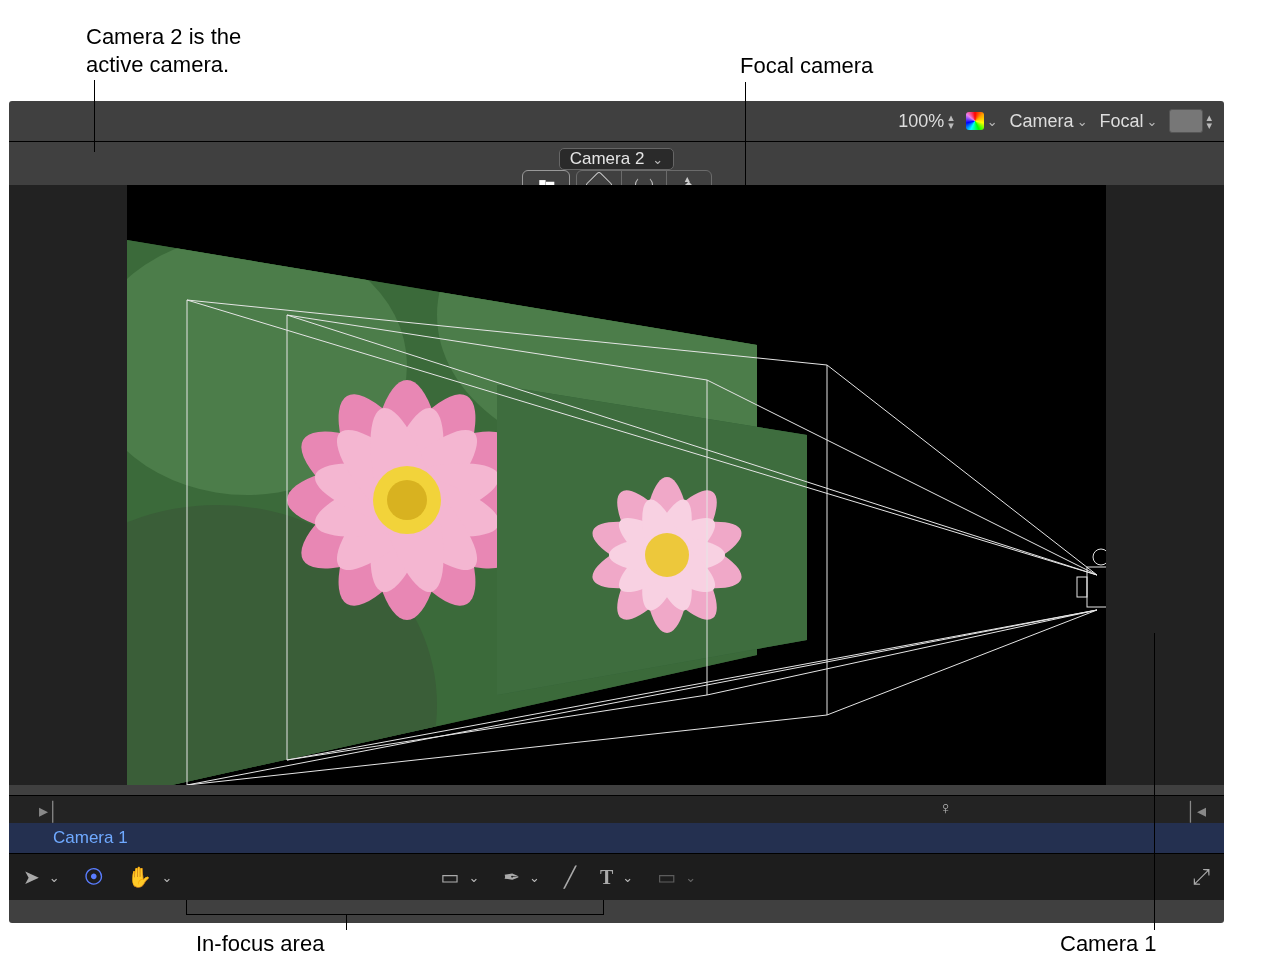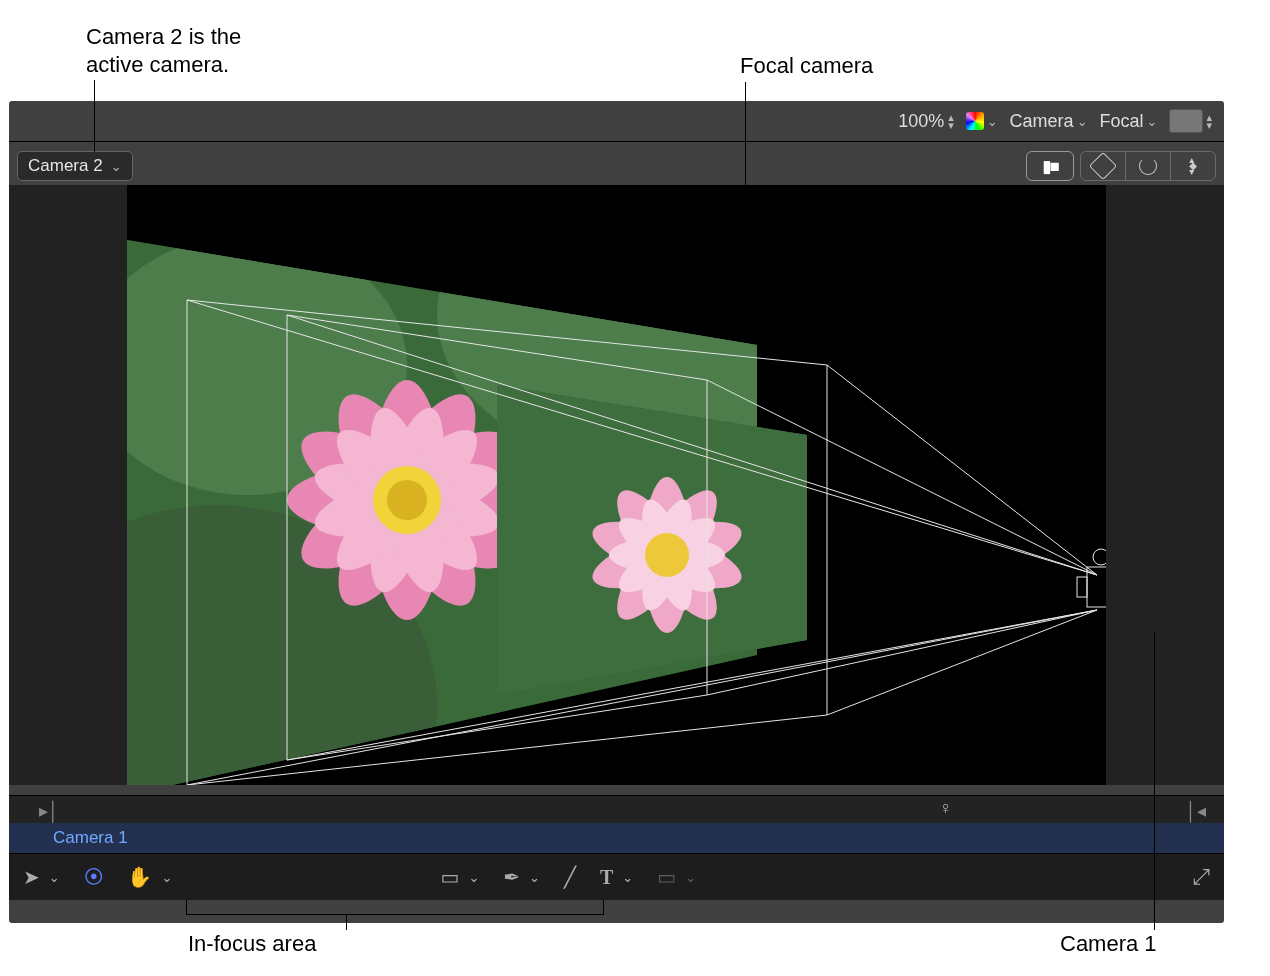--- a/index.html
+++ b/index.html
@@ -10,21 +10,21 @@
   .toolbar-top{position:absolute;left:0;top:0;right:0;height:40px;border-bottom:1px solid #000;display:flex;justify-content:flex-end;align-items:center;gap:12px;padding:0 12px;color:#ccc;font-size:18px;}
   .zoom{display:flex;align-items:center;gap:4px;color:#ccc;}
   .updown{display:inline-block;line-height:8px;font-size:11px;color:#bbb;}
   .updown::before{content:"▴";display:block;}
   .updown::after{content:"▾";display:block;}
   .chev{font-size:13px;color:#bbb;margin-left:3px;}
   .swatch{width:18px;height:18px;border-radius:3px;background:conic-gradient(red,orange,yellow,lime,cyan,blue,violet,red);}
   .graywell{width:32px;height:22px;background:#777;border:1px solid #555;border-radius:3px;}
   .menuitm{display:flex;align-items:center;color:#ddd;}
   
-  .viewer-bar{position:absolute;left:0;top:47px;right:0;height:36px;display:flex;align-items:center;justify-content:space-between;padding:0 8px;}
+  .viewer-bar{position:absolute;left:0;top:47px;right:0;height:36px;display:flex;align-items:center;justify-content:space-between;padding:0 8px;flex-direction:column;}
   .cam-selector{display:flex;align-items:center;height:28px;padding:0 10px;border:1px solid #666;border-radius:5px;color:#e5e5e5;font-size:17px;background:#2a2a2a;}
   .cam-selector .chev{margin-left:8px;}
   .nav3d{display:flex;align-items:center;}
   .pillbox{display:flex;border:1px solid #6b6b6b;border-radius:6px;overflow:hidden;height:28px;}
   .pillseg{width:44px;display:flex;align-items:center;justify-content:center;color:#ddd;font-size:16px;}
   .pillseg+.pillseg{border-left:1px solid #6b6b6b;}
   .camtoggle{width:46px;height:28px;margin-right:6px;border:1.5px solid #999;border-radius:6px;display:flex;align-items:center;justify-content:center;color:#fff;font-size:17px;letter-spacing:-2px;}
   
   .canvas-wrap{position:absolute;left:0;top:84px;right:0;height:600px;background:#222;}
   .canvas{position:absolute;left:118px;top:0;right:118px;bottom:0;background:#000;}
@@ -52,21 +52,21 @@
   
 </style>
 </head>
 <body>
 
 <div class="page">
 
   <div class="callout" style="left:86px;top:15px;white-space:pre;">Camera 2 is the
 active camera.</div>
   <div class="callout" style="left:740px;top:44px;">Focal camera</div>
-  <div class="callout" style="left:188px;top:922px;text-align:center;">In-focus area</div>
+  <div class="callout" style="left:196px;top:922px;text-align:center;">In-focus area</div>
   <div class="callout r" style="left:1060px;top:922px;">Camera 1</div>
 
   <div class="ui-shell">
 
     <div class="toolbar-top">
       <div class="zoom menuitm">
         <span>100%</span>
         <span class="updown"></span>
       </div>
       <div class="menuitm">

